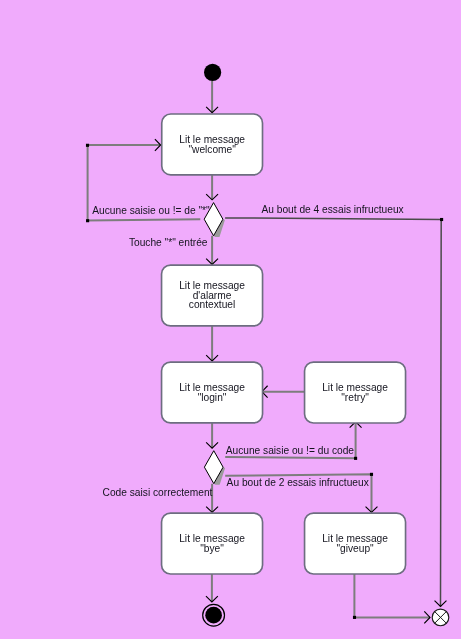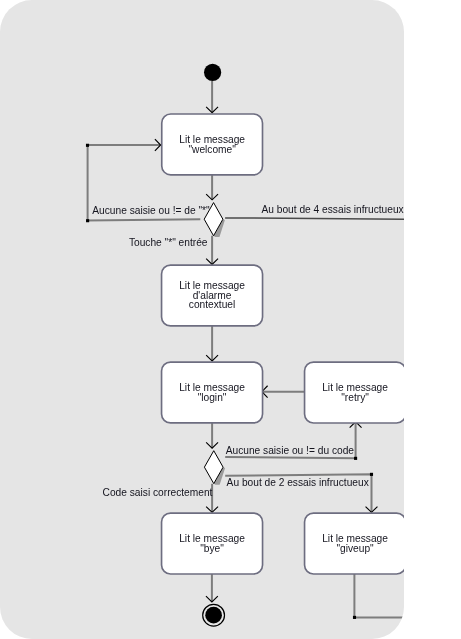--- a/index.html
+++ b/index.html
@@ -1,18 +1,18 @@
 <!DOCTYPE html>
 <html><head>
 <meta charset="utf-8">
 <title>Activity Diagram</title>
 <style>
   html,body{margin:0;padding:0;background:#ffffff;}
-  #page{position:relative;width:404px;height:639px;background:#e5e5e5;overflow:hidden;
-        font-family:"Liberation Sans",sans-serif;border-radius:32px;}
+  #page{position:relative;width:461px;height:639px;background:#f0abfc;overflow:hidden;
+        font-family:"Liberation Sans",sans-serif;}
   svg#diagram{position:absolute;left:0;top:0;width:461px;height:639px;display:block;}
   svg#diagram text{font-family:"Liberation Sans",sans-serif;font-size:10.2px;fill:#14141e;}
   .nodebox{fill:#ffffff;stroke:#6d6d80;stroke-width:1.65;}
   .nodelabel{text-anchor:middle;}
   .edge{stroke:#7d7d7d;stroke-width:2.0;fill:none;}
   .arrowhead{stroke:#000000;stroke-width:1.15;fill:none;stroke-linecap:butt;stroke-linejoin:miter;}
   .handle{fill:#000000;}
   .decision{fill:#ffffff;stroke:#000000;stroke-width:1;}
   .decision-shadow{fill:#9b9b9b;stroke:none;}
   .edgelabel{text-anchor:start;}

